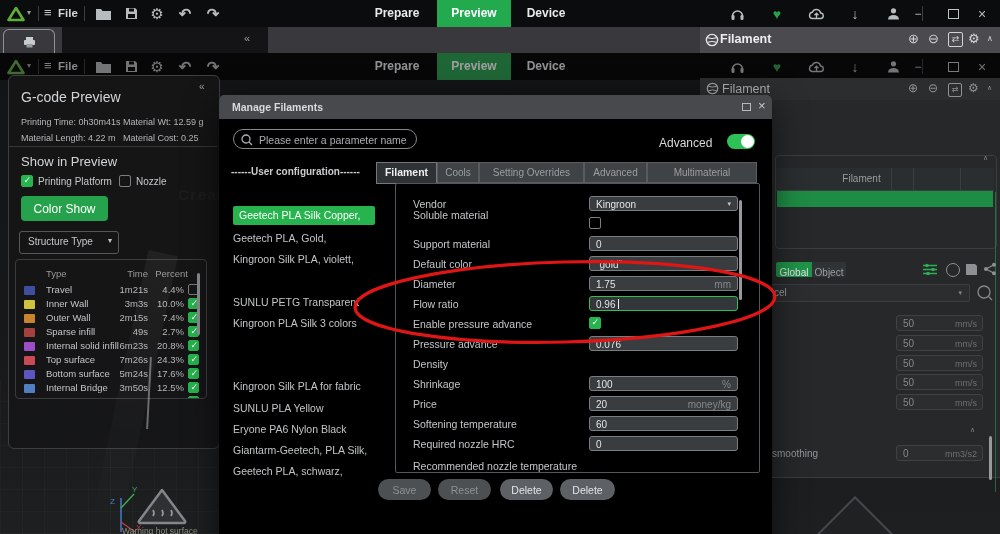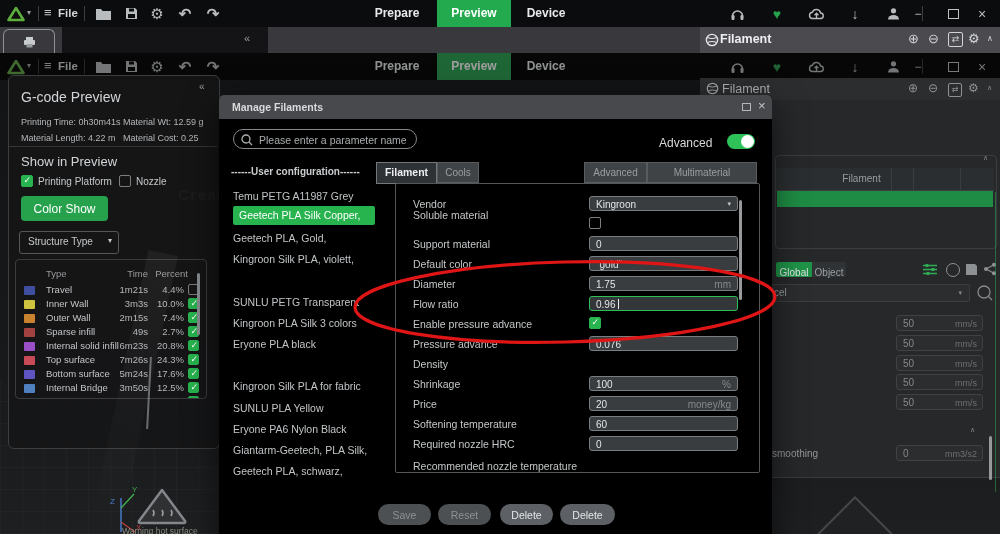--- a/index.html
+++ b/index.html
@@ -89,21 +89,21 @@
   .dlist-item.sel{left:14px;width:136px;background:#27b34e;border-radius:2px;color:#fff;padding-left:6px}
   .formbox{position:absolute;left:176px;top:88px;width:363px;height:288px;border:1px solid #53565a;
            border-radius:2px;overflow:hidden}
   .flabel{position:absolute;left:17px;font-size:10.5px;color:#c3c6c8}
   .finput{position:absolute;left:193px;width:149px;height:15px;background:#3a3d3f;border:1px solid #7a7d80;
           border-radius:3px;box-sizing:border-box}
   .finput.focus{border:1.5px solid #2fbf57;background:#34373a}
   .fval{position:absolute;left:6px;top:1.5px;font-size:10px;color:#e2e5e7}
   .funit{position:absolute;right:6px;top:1.5px;font-size:10px;color:#85888a}
   .caret-bar{position:absolute;top:2px;width:1px;height:10px;background:#eceef0}
-  .dbtn{position:absolute;top:409px;height:21px;border:none;border-radius:10.5px;font-size:10.5px;
+  .dbtn{position:absolute;top:384px;height:21px;border:none;border-radius:10.5px;font-size:10.5px;
         font-family:"Liberation Sans",sans-serif}
   .dbtn.dim{background:#4d5053;color:#8e9194}
   .dbtn.lit{background:#5d6064;color:#e3e6e8}
   .scrollbar{position:absolute;background:#97999b;border-radius:2px}
   
   .annot{position:absolute;left:330px;top:252px;z-index:8;pointer-events:none}
 </style>
 </head>
 <body>
 
@@ -452,30 +452,29 @@
         <line x1="8" y1="8" x2="11" y2="11" stroke="#aaadaf" stroke-width="1.3"></line>
     </svg>
     <span class="t" style="left:25px;top:4px;font-size:10.5px;color:#aaadaf">Please enter a parameter name</span>
   </div>
   <span class="t" style="left:440px;top:41px;font-size:12px;color:#d6d9db">Advanced</span>
   <span class="toggle on"></span>
   <span class="t" style="left:12px;top:71px;font-size:10px;font-weight:bold;color:#caccce">------User configuration------</span>
 
   <span class="dtab active" style="left:157px;width:61px">Filament</span>
   <span class="dtab" style="left:218px;width:42px">Cools</span>
+  <span class="dtab" style="left:260px;width:105px">Setting Overrides</span>
   <span class="dtab" style="left:365px;width:63px">Advanced</span>
   <span class="dtab" style="left:428px;width:110px">Multimaterial</span>
 
-  <div class="dlist-item" style="top:92px">Temu PETG A11987 Grey</div>
   <div class="dlist-item sel" style="top:111px">Geetech PLA Silk Copper, BTBE059A</div>
   <div class="dlist-item" style="top:134px">Geetech PLA, Gold, BTBE0310AC</div>
   <div class="dlist-item" style="top:155px">Kingroon Silk PLA, violett, black, blu</div>
   <div class="dlist-item" style="top:198px">SUNLU PETG Transparent</div>
   <div class="dlist-item" style="top:219px">Kingroon PLA Silk 3 colors Creality F</div>
-  <div class="dlist-item" style="top:240px">Eryone PLA black</div>
   <div class="dlist-item" style="top:282px">Kingroon Silk PLA for fabric print</div>
   <div class="dlist-item" style="top:304px">SUNLU PLA Yellow</div>
   <div class="dlist-item" style="top:325px">Eryone PA6 Nylon Black</div>
   <div class="dlist-item" style="top:346px">Giantarm-Geetech, PLA Silk, Rot Sch</div>
   <div class="dlist-item" style="top:367px">Geetech PLA, schwarz, BTBE0311AE</div>
 
   <div class="formbox">
     <span class="flabel" style="top:14px">Vendor</span>
     <div class="finput" style="top:12px">
       <span class="fval">Kingroon</span>

